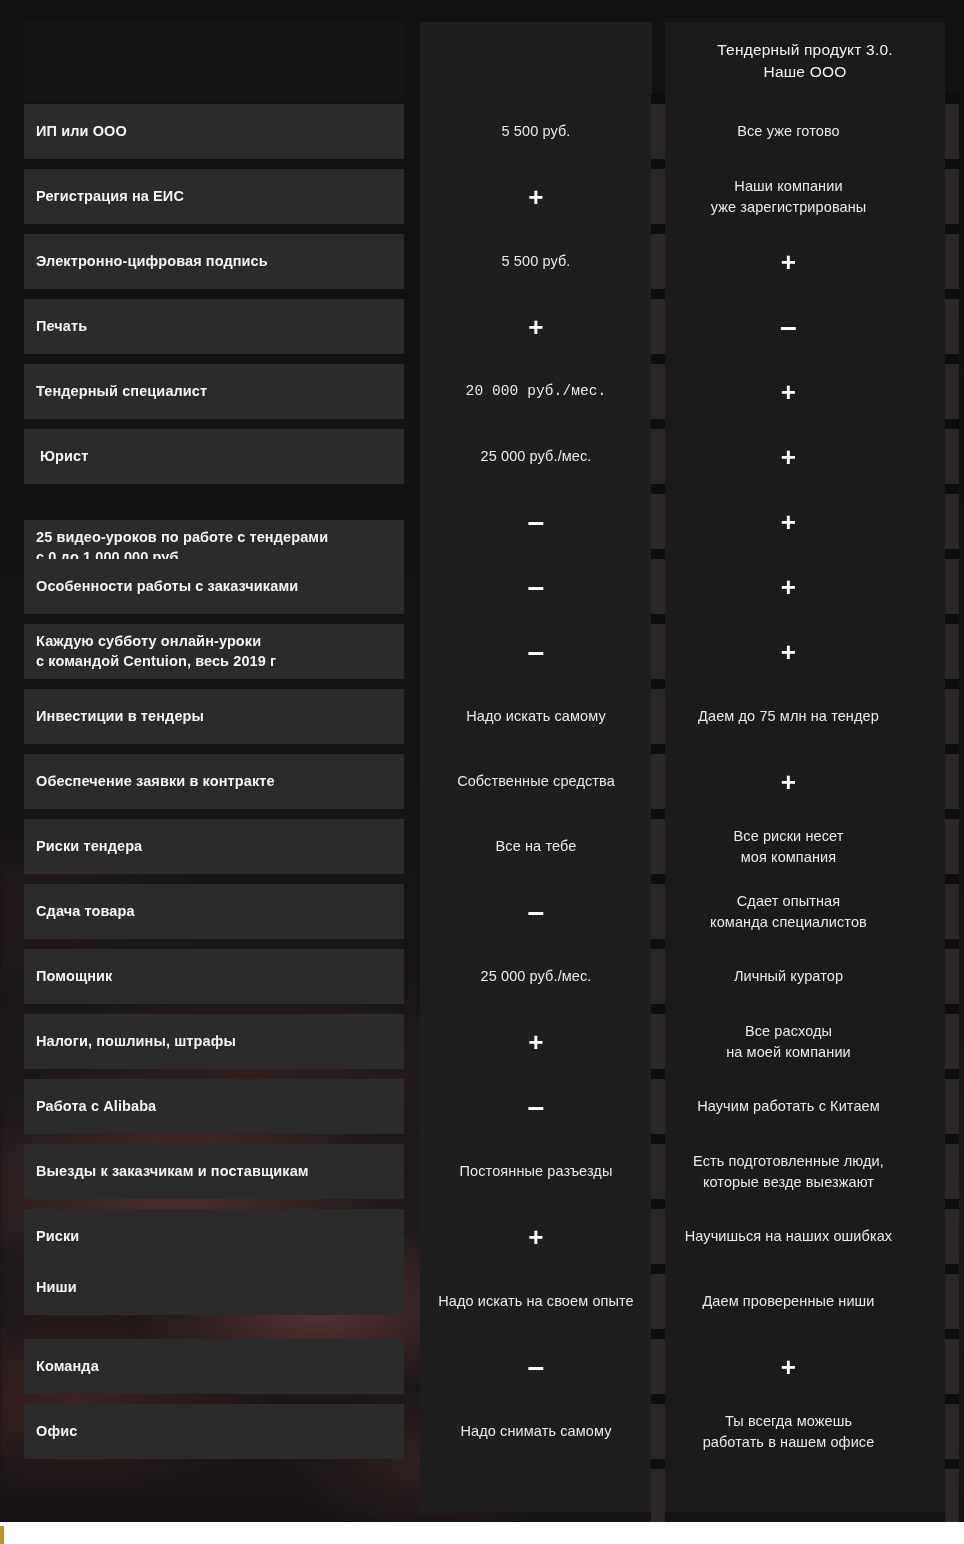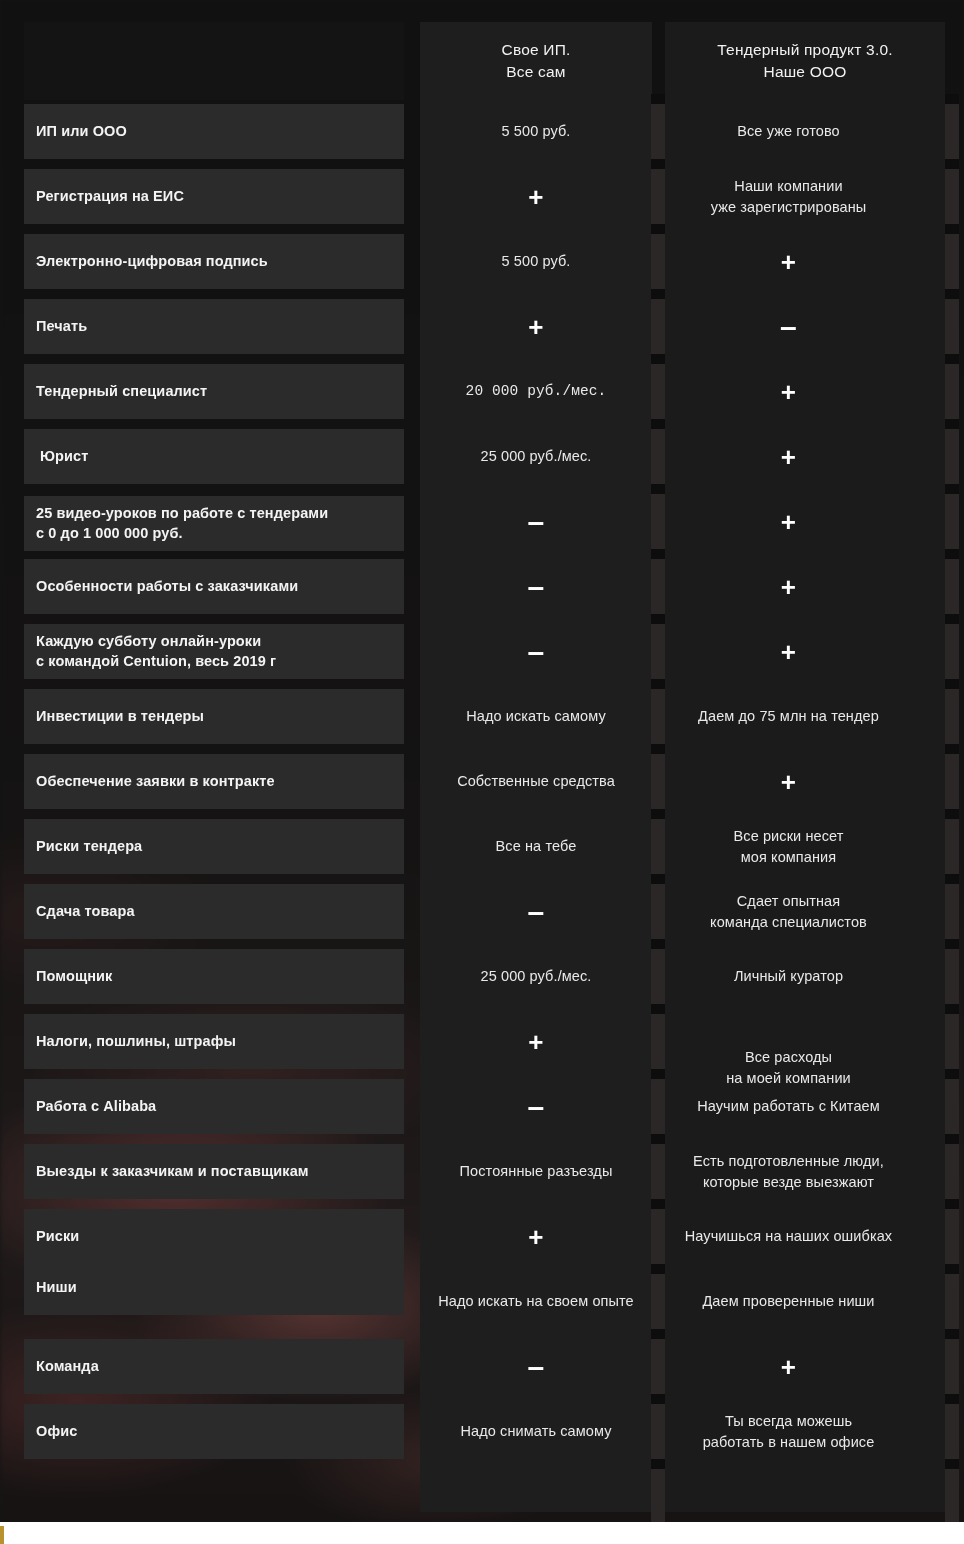--- a/index.html
+++ b/index.html
@@ -236,21 +236,20 @@
         <div class="gapstripe lite" style="left: 651px; top: 1404px; height: 55px;"></div>
         <div class="gapstripe" style="left: 945px; top: 1394px; height: 10px;"></div>
         <div class="gapstripe lite" style="left: 945px; top: 1404px; height: 55px;"></div>
         <div class="gapstripe" style="left: 651px; top: 1459px; height: 10px;"></div>
         <div class="gapstripe lite" style="left: 651px; top: 1469px; height: 55px;"></div>
         <div class="gapstripe" style="left: 945px; top: 1459px; height: 10px;"></div>
         <div class="gapstripe lite" style="left: 945px; top: 1469px; height: 55px;"></div>
       </div>
 
     <div class="head" id="head-left"></div>
-    <div class="head" id="head-mid">Свое ИП.<br>Все сам</div>
     <div class="head" id="head-right">Тендерный продукт 3.0.<br>Наше ООО</div>
 
     <div id="rows">
         <div class="row-label" style="top: 104px;">ИП или ООО</div>
         <div class="cell mid" style="top: 104px;">5 500 руб.</div>
         <div class="cell right" style="top: 104px;">Все уже готово</div>
         <div class="row-label" style="top: 169px;">Регистрация на ЕИС</div>
         <div class="cell mid" style="top: 169px;">
           <span class="sym">+</span>
         </div>
@@ -270,21 +269,21 @@
         <div class="row-label" style="top: 364px;">Тендерный специалист</div>
         <div class="cell mid" style="top: 364px; font-family: Liberation Mono, monospace;">20 000 руб./мес.</div>
         <div class="cell right" style="top: 364px;">
           <span class="sym">+</span>
         </div>
         <div class="row-label" style="top: 429px; padding-left: 16px;">Юрист</div>
         <div class="cell mid" style="top: 429px;">25 000 руб./мес.</div>
         <div class="cell right" style="top: 429px;">
           <span class="sym">+</span>
         </div>
-        <div class="row-label" style="top: 496px;">25 видео-уроков по работе с тендерами<br>с 0 до 1 000 000 руб.</div>
+        <div class="row-label" style="top: 520px;">25 видео-уроков по работе с тендерами<br>с 0 до 1 000 000 руб.</div>
         <div class="cell mid" style="top: 494px;">
           <span class="sym minus">–</span>
         </div>
         <div class="cell right" style="top: 494px;">
           <span class="sym">+</span>
         </div>
         <div class="row-label" style="top: 559px;">Особенности работы с заказчиками</div>
         <div class="cell mid" style="top: 559px;">
           <span class="sym minus">–</span>
         </div>
@@ -314,21 +313,21 @@
           <span class="sym minus">–</span>
         </div>
         <div class="cell right" style="top: 884px;">Сдает опытная<br>команда специалистов</div>
         <div class="row-label" style="top: 949px;">Помощник</div>
         <div class="cell mid" style="top: 949px;">25 000 руб./мес.</div>
         <div class="cell right" style="top: 949px;">Личный куратор</div>
         <div class="row-label" style="top: 1014px;">Налоги, пошлины, штрафы</div>
         <div class="cell mid" style="top: 1014px;">
           <span class="sym">+</span>
         </div>
-        <div class="cell right" style="top: 1040px;">Все расходы<br>на моей компании</div>
+        <div class="cell right" style="top: 1014px;">Все расходы<br>на моей компании</div>
         <div class="row-label" style="top: 1079px;">Работа с Alibaba</div>
         <div class="cell mid" style="top: 1079px;">
           <span class="sym minus">–</span>
         </div>
         <div class="cell right" style="top: 1079px;">Научим работать с Китаем</div>
         <div class="row-label" style="top: 1144px;">Выезды к заказчикам и поставщикам</div>
         <div class="cell mid" style="top: 1144px;">Постоянные разъезды</div>
         <div class="cell right" style="top: 1144px;">Есть подготовленные люди,<br>которые везде выезжают</div>
         <div class="row-label" style="top: 1209px;">Риски</div>
         <div class="cell mid" style="top: 1209px;">

